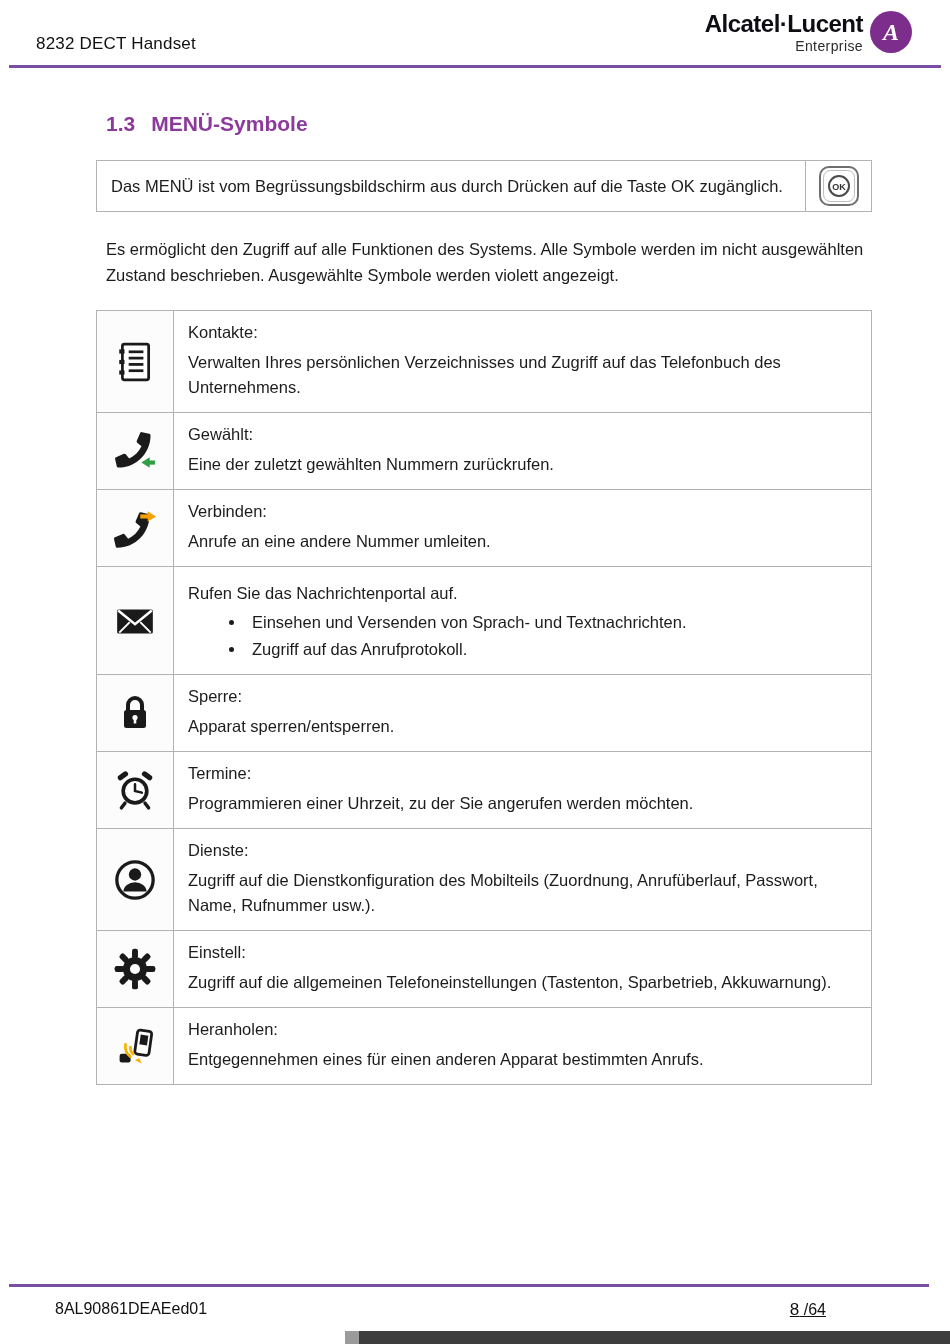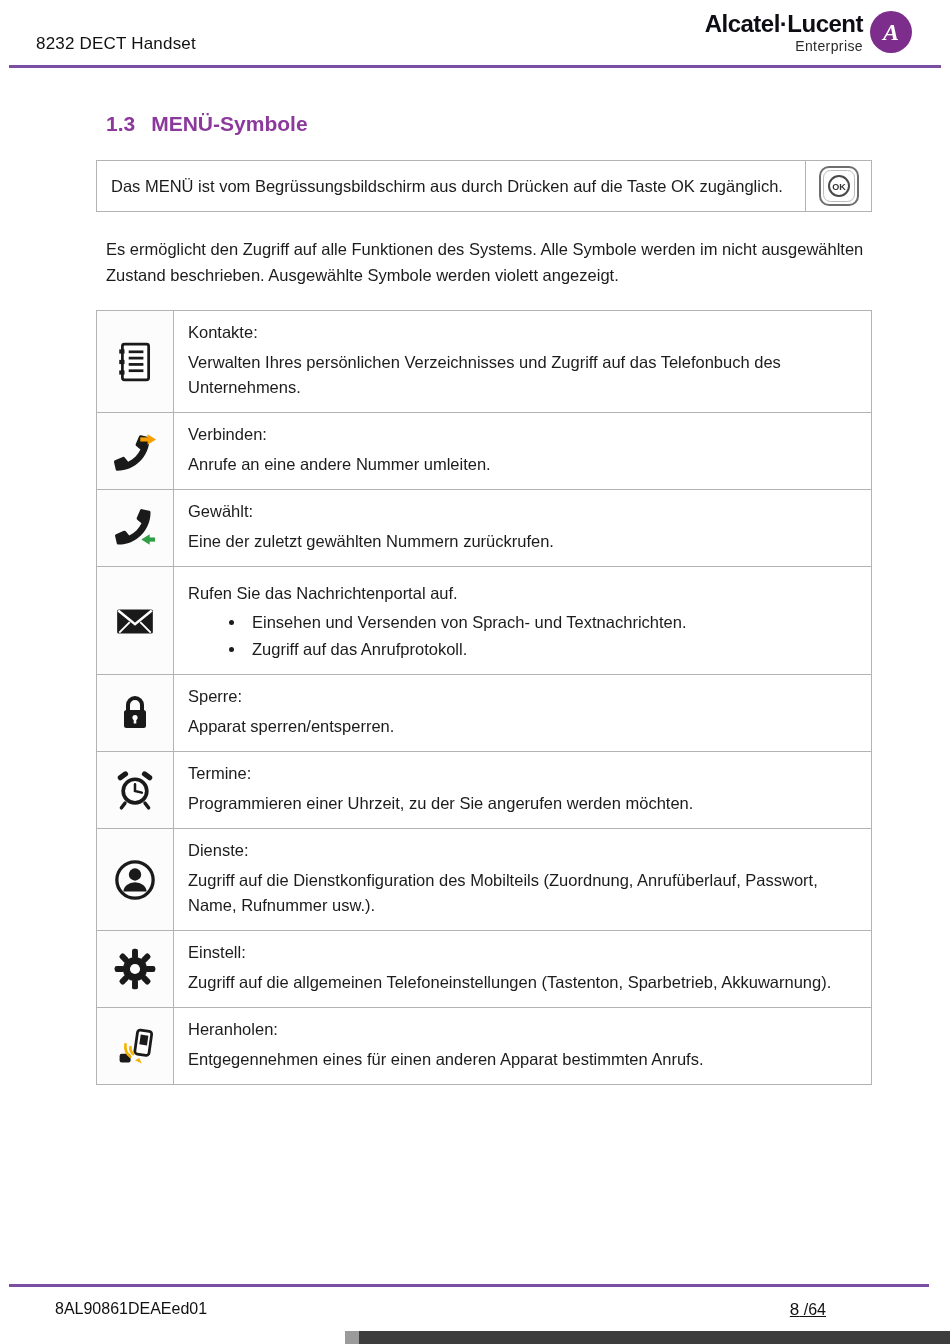--- a/index.html
+++ b/index.html
@@ -103,45 +103,45 @@
   </svg>
         </div>
     <div class="ttext">
       <div class="ttitle">Kontakte:</div>
     <div class="tline">Verwalten Ihres persönlichen Verzeichnisses und Zugriff auf das Telefonbuch des Unternehmens.</div>
         </div>
   </div>
       <div class="trow">
     <div class="ticon">
           <svg width="42" height="42" viewBox="0 0 40 40">
+    <g transform="translate(1,2) scale(0.066)">
+      <path fill="#1a1a1a" d="M493.4 24.6l-104-24c-11.3-2.6-22.9 3.3-27.5 13.9l-48 112c-4.2 9.8-1.4 21.3 6.9 28l60.6 49.6c-36 76.7-98.9 140.5-177.2 177.2l-49.6-60.6c-6.7-8.3-18.2-11.1-28-6.9l-112 48C3.9 366.5-2 378.1.6 389.4l24 104C27.1 504.2 36.7 512 48 512c256.1 0 464-207.5 464-464 0-11.2-7.7-20.9-18.6-23.4z"></path>
+    </g>
+    <polygon points="26,31 34,26 34,36" fill="#2f9e44"></polygon>
+    <rect x="33" y="29" width="6" height="4" fill="#2f9e44"></rect>
+  </svg>
+        </div>
+    <div class="ttext">
+      <div class="ttitle">Gewählt:</div>
+    <div class="tline">Eine der zuletzt gewählten Nummern zurückrufen.</div>
+        </div>
+  </div>
+      <div class="trow">
+    <div class="ticon">
+          <svg width="42" height="42" viewBox="0 0 40 40">
     <g transform="translate(0,5) scale(0.066)">
       <path fill="#1a1a1a" d="M493.4 24.6l-104-24c-11.3-2.6-22.9 3.3-27.5 13.9l-48 112c-4.2 9.8-1.4 21.3 6.9 28l60.6 49.6c-36 76.7-98.9 140.5-177.2 177.2l-49.6-60.6c-6.7-8.3-18.2-11.1-28-6.9l-112 48C3.9 366.5-2 378.1.6 389.4l24 104C27.1 504.2 36.7 512 48 512c256.1 0 464-207.5 464-464 0-11.2-7.7-20.9-18.6-23.4z"></path>
     </g>
     <rect x="25" y="7" width="8" height="4" fill="#f59f00"></rect>
     <polygon points="40,9 32,4 32,14" fill="#f59f00"></polygon>
   </svg>
         </div>
     <div class="ttext">
       <div class="ttitle">Verbinden:</div>
     <div class="tline">Anrufe an eine andere Nummer umleiten.</div>
-        </div>
-  </div>
-      <div class="trow">
-    <div class="ticon">
-          <svg width="42" height="42" viewBox="0 0 40 40">
-    <g transform="translate(1,2) scale(0.066)">
-      <path fill="#1a1a1a" d="M493.4 24.6l-104-24c-11.3-2.6-22.9 3.3-27.5 13.9l-48 112c-4.2 9.8-1.4 21.3 6.9 28l60.6 49.6c-36 76.7-98.9 140.5-177.2 177.2l-49.6-60.6c-6.7-8.3-18.2-11.1-28-6.9l-112 48C3.9 366.5-2 378.1.6 389.4l24 104C27.1 504.2 36.7 512 48 512c256.1 0 464-207.5 464-464 0-11.2-7.7-20.9-18.6-23.4z"></path>
-    </g>
-    <polygon points="26,31 34,26 34,36" fill="#2f9e44"></polygon>
-    <rect x="33" y="29" width="6" height="4" fill="#2f9e44"></rect>
-  </svg>
-        </div>
-    <div class="ttext">
-      <div class="ttitle">Gewählt:</div>
-    <div class="tline">Eine der zuletzt gewählten Nummern zurückrufen.</div>
         </div>
   </div>
       <div class="trow">
     <div class="ticon">
           <svg width="44" height="42" viewBox="0 0 40 40">
     <rect x="3" y="9" width="34" height="23" rx="1.5" fill="#1a1a1a"></rect>
     <path d="M4 10 L20 23 L36 10" stroke="#fff" stroke-width="2.4" fill="none"></path>
     <path d="M5 31 L15 21 M35 31 L25 21" stroke="#fff" stroke-width="1.8" fill="none"></path>
   </svg>
         </div>

